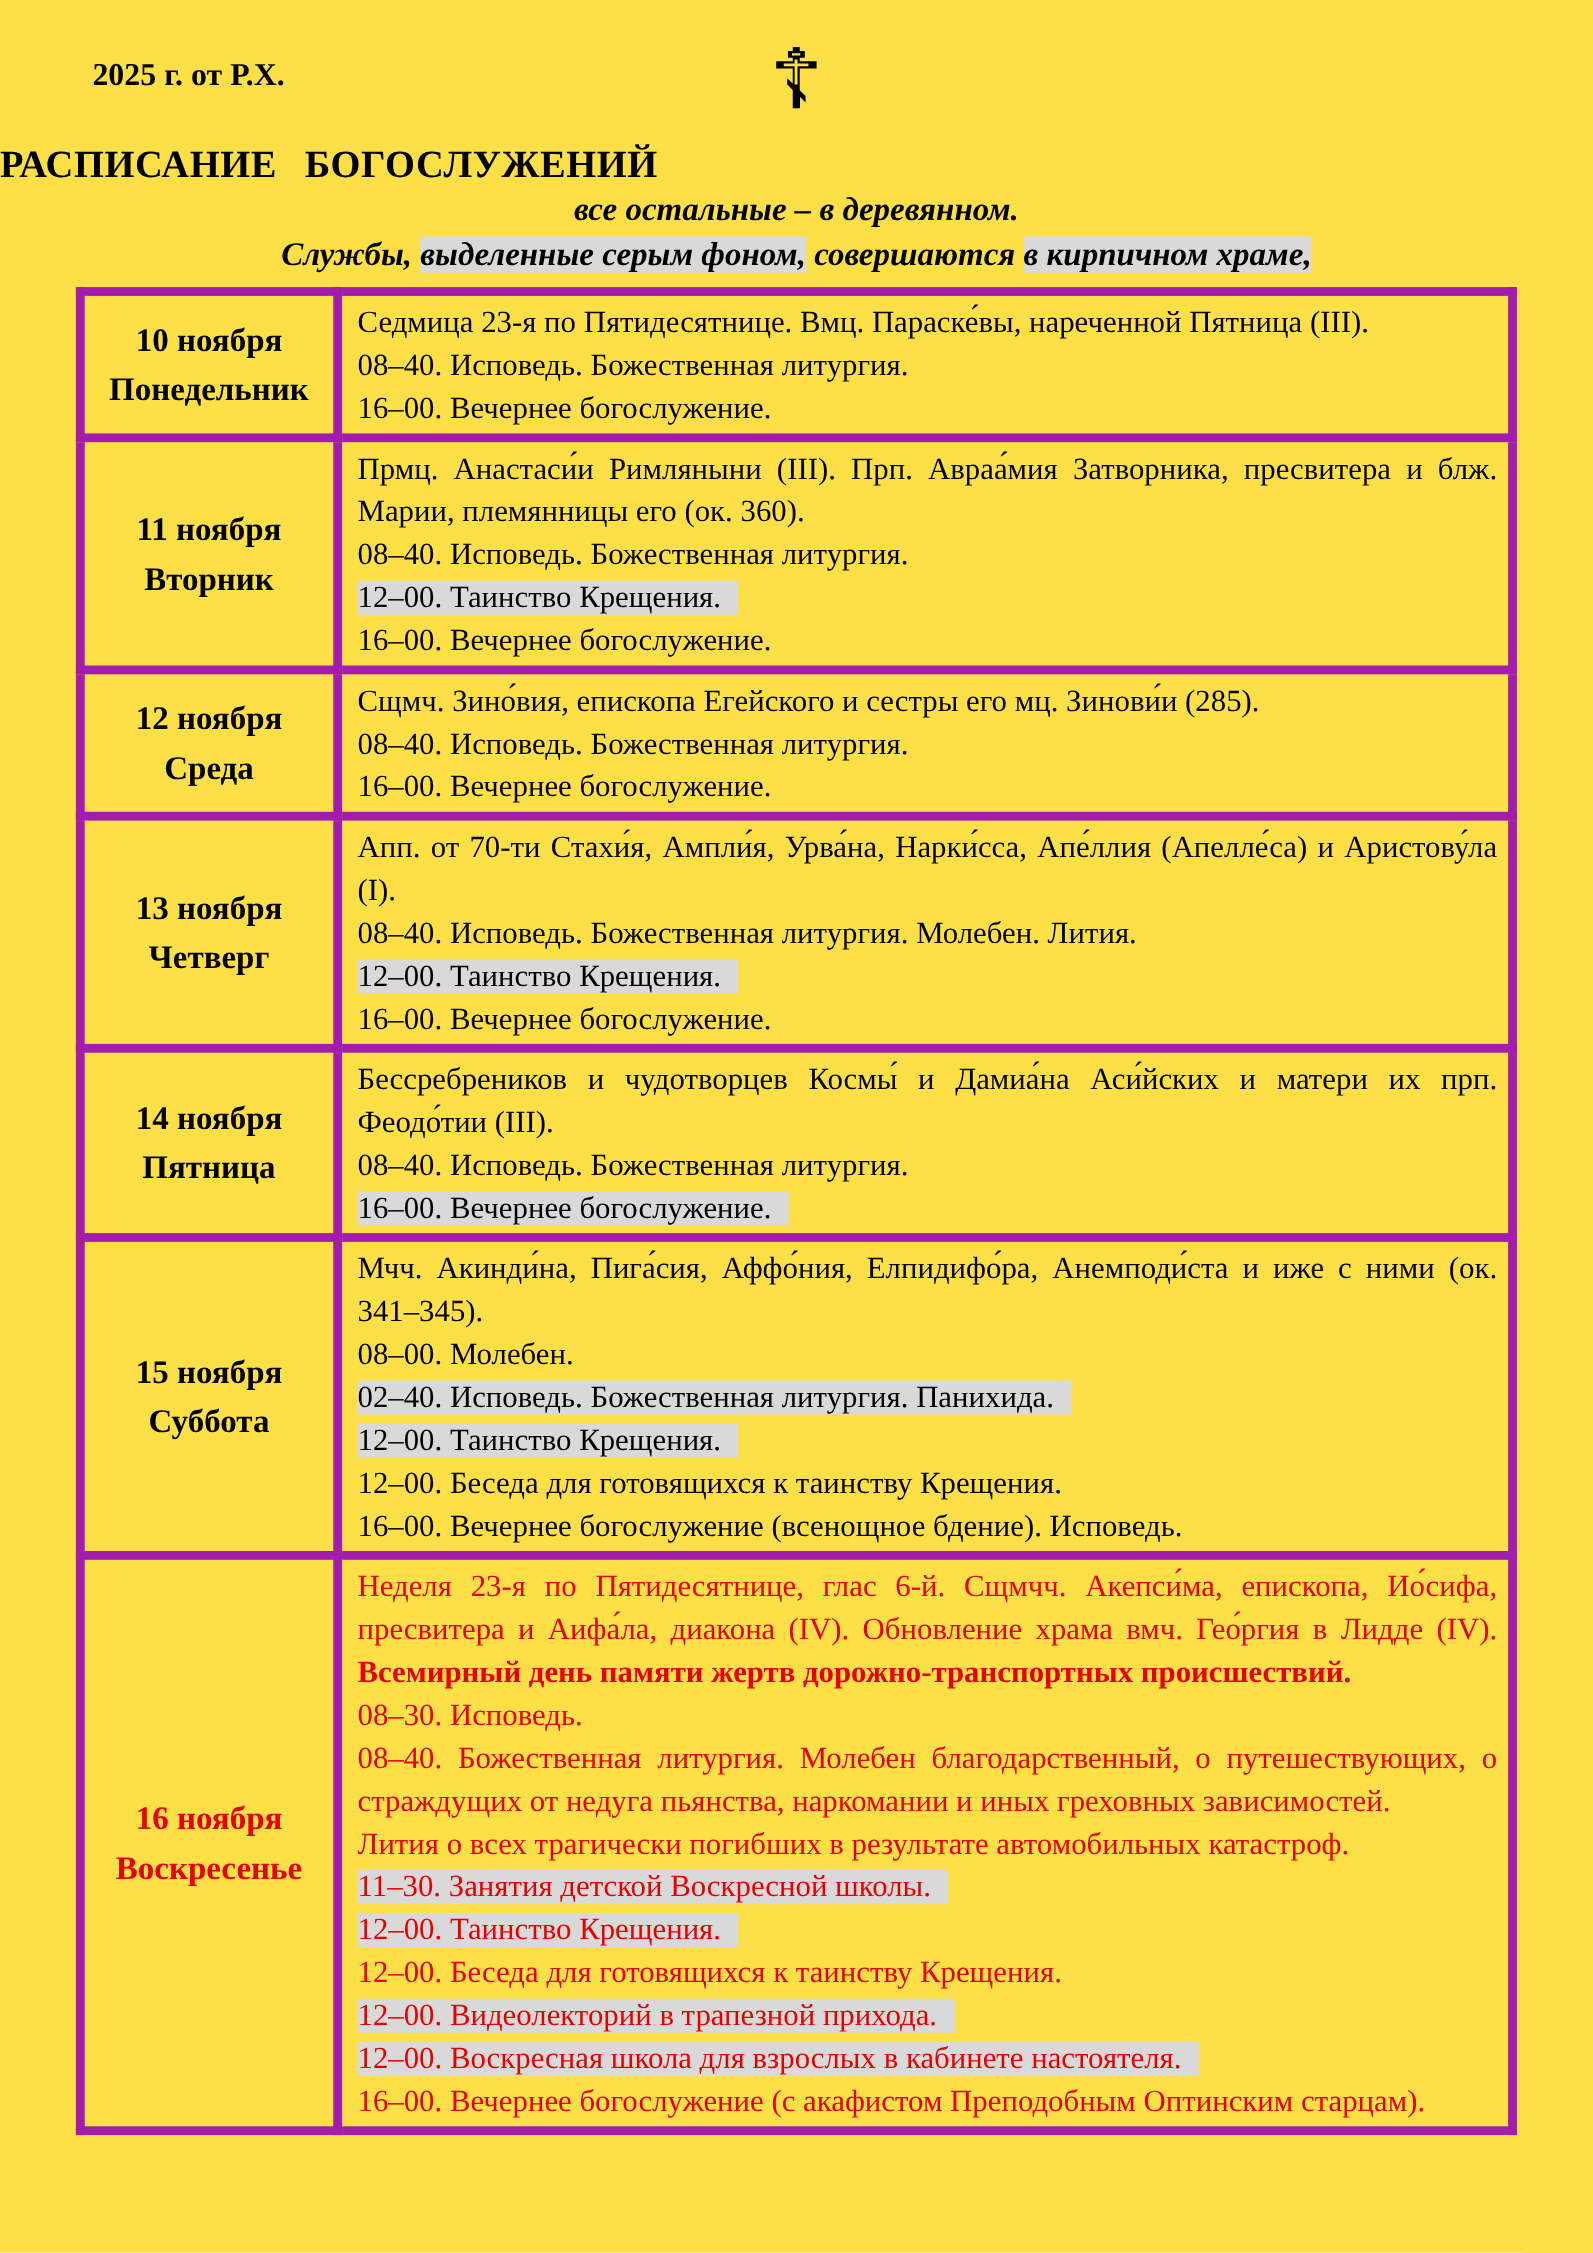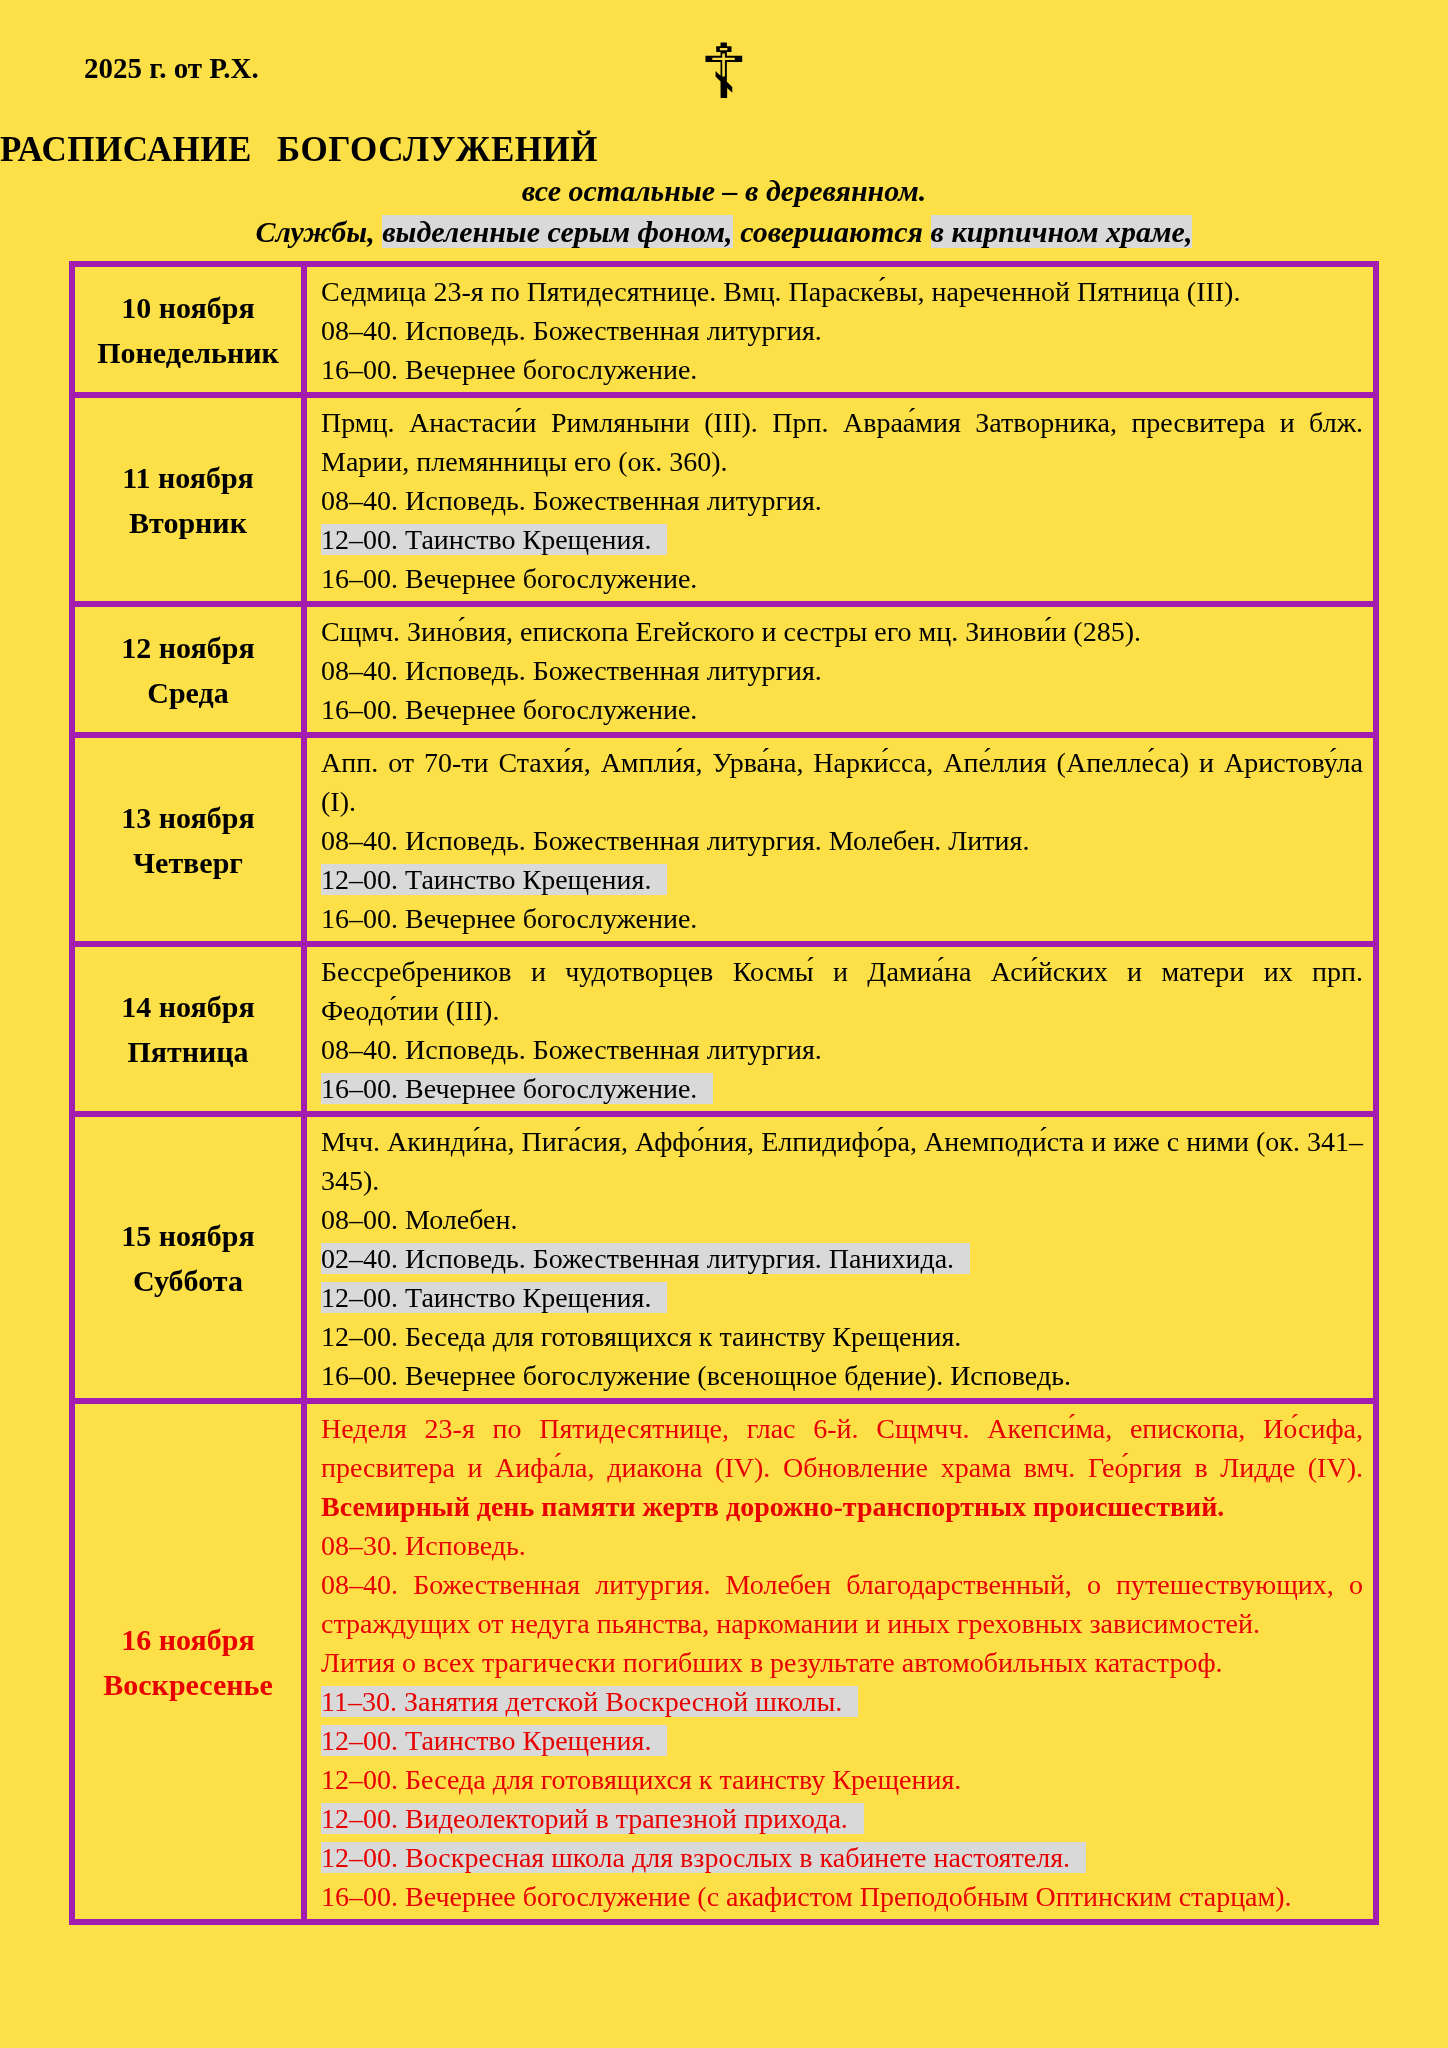--- a/index.html
+++ b/index.html
@@ -49,21 +49,21 @@
     line-height: 41px;
   }
   .hl { background: var(--hl, #d9d9d9); }
   table.schedule {
     width: 1310px;
     margin: 9px auto 0 auto;
     border-collapse: collapse;
     table-layout: fixed;
   }
   table.schedule td {
-    border: 6px solid #a21caf;
+    border: 8px solid #a21caf;
   }
   td.date-cell {
     width: 218px;
     text-align: center;
     vertical-align: middle;
     font-weight: bold;
     font-size: 30px;
     line-height: 45px;
     padding: 0 4px;
   }

